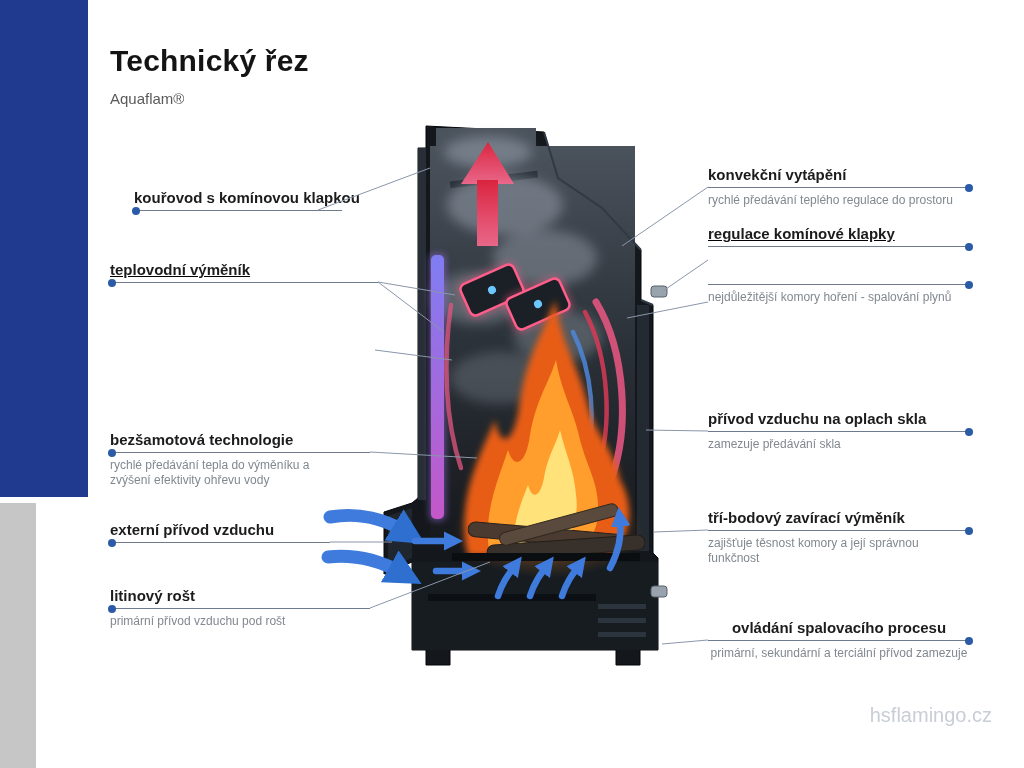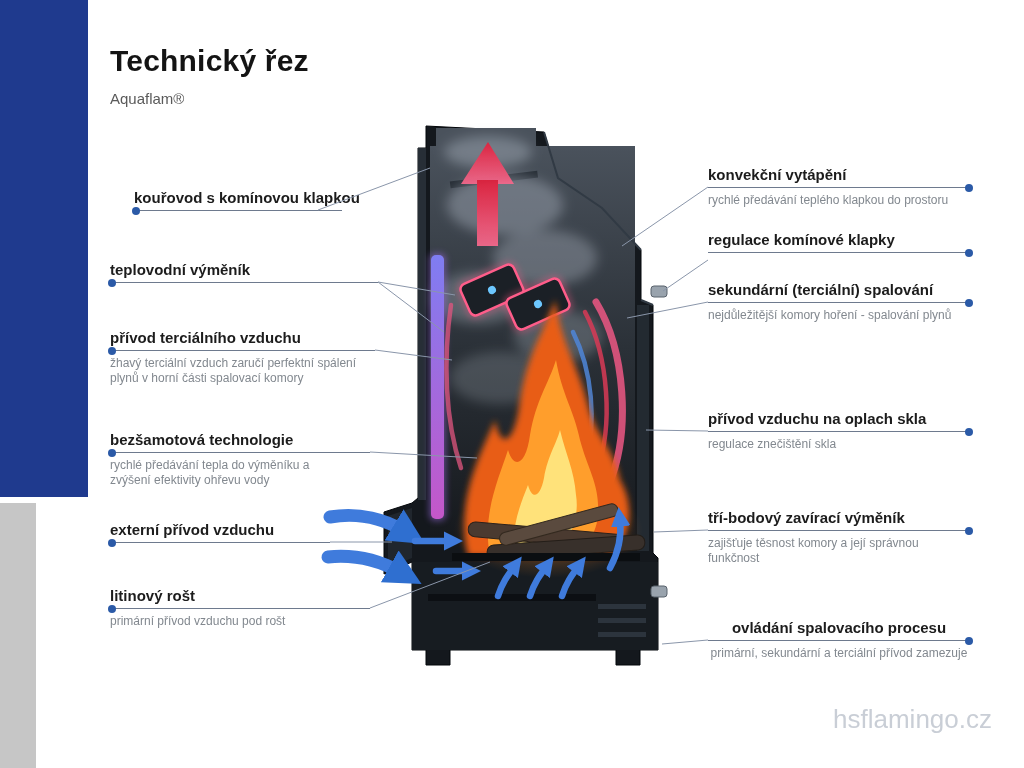--- a/index.html
+++ b/index.html
@@ -2,41 +2,41 @@
 <html style="--accent: #2b5aa7; --band_blue: #1f3a8e; --band_gray: #c6c6c6; --flame_orange: #ff9e2c; --arrow_red: #e0223f; --arrow_blue: #3f7bdc;"><head>
 <meta charset="utf-8">
 <style>
   html,body{margin:0;padding:0;background:#e9e9e9;}
   .page{position:relative;width:1024px;height:768px;background:#ffffff;overflow:hidden;
         font-family:"Liberation Sans",sans-serif;}
   .band-blue{position:absolute;left:0;top:0;width:88px;height:497px;background:var(--band_blue,#1f3a8e);}
   .band-gray{position:absolute;left:0;top:503px;width:36px;height:265px;background:var(--band_gray,#c6c6c6);}
   .page-title{position:absolute;left:110px;top:44px;font-size:30px;font-weight:bold;color:#141414;letter-spacing:.2px;}
   .page-subtitle{position:absolute;left:110px;top:90px;font-size:15px;color:#5a5a5a;}
-  .watermark{position:absolute;right:32px;top:704px;font-size:26px;color:#c9ced6;}
+  .watermark{position:absolute;right:32px;top:704px;font-size:20px;color:#c9ced6;}
   .scene,.leaders{position:absolute;left:0;top:0;width:1024px;height:768px;pointer-events:none;}
   .callout{position:absolute;}
   .c-title{font-size:15px;font-weight:bold;color:#1c1c1c;line-height:18px;white-space:nowrap;}
   .c-rule{position:relative;height:1px;background:#6e7a8e;margin-top:3px;}
   .c-desc{font-size:12px;color:#82888f;line-height:15px;margin-top:5px;}
   .c-desc:empty{display:none;}
   .dot{position:absolute;top:-3.5px;width:8px;height:8px;border-radius:50%;background:var(--accent,#2b5aa7);}
   .callout.left .dot{left:-2px;}
   .callout.right .dot{right:-3px;}
   
   .ll0{left:110px;top:189px;margin-left:24px;} .ll0 .c-rule{width:208px;}
-  .ll1{left:110px;top:261px;} .ll1 .c-rule{width:268px;}
+  .ll1{left:110px;top:261px;text-decoration:underline;} .ll1 .c-rule{width:268px;}
   .ll2{left:110px;top:329px;} .ll2 .c-rule{width:265px;} .ll2 .c-desc{width:252px;}
   .ll3{left:110px;top:431px;} .ll3 .c-rule{width:260px;} .ll3 .c-desc{width:238px;}
   .ll4{left:110px;top:521px;} .ll4 .c-rule{width:220px;}
   .ll5{left:110px;top:587px;} .ll5 .c-rule{width:260px;}
   
   .callout.right{left:708px;width:262px;}
   .callout.right .c-rule{width:262px;}
-  .rr0{top:166px;} .rr1{top:231px;} .rr2{top:281px;}
+  .rr0{top:166px;} .rr1{top:225px;text-decoration:underline;} .rr2{top:281px;}
   .rr3{top:410px;} .rr4{top:509px;} .rr5{top:619px;text-align:center;}
 </style>
 </head>
 <body>
 
 <div class="page">
 
   <div class="band-blue"></div>
   <div class="band-gray"></div>
 
@@ -179,27 +179,20 @@
       </div>
 
   </div>
   <div class="callout left ll1">
     <div class="c-title">teplovodní výměník</div>
     <div class="c-rule">
         <span class="dot"></span>
       </div>
 
   </div>
-  <div class="callout left ll2">
-    <div class="c-title">přívod terciálního vzduchu</div>
-    <div class="c-rule">
-        <span class="dot"></span>
-      </div>
-    <div class="c-desc">žhavý terciální vzduch zaručí perfektní spálení plynů v horní části spalovací komory</div>
-  </div>
   <div class="callout left ll4">
     <div class="c-title">externí přívod vzduchu</div>
     <div class="c-rule">
         <span class="dot"></span>
       </div>
 
   </div>
   <div class="callout left ll3">
     <div class="c-title">bezšamotová technologie</div>
     <div class="c-rule">
@@ -213,42 +206,41 @@
         <span class="dot"></span>
       </div>
     <div class="c-desc">primární přívod vzduchu pod rošt</div>
   </div>
 
   <div class="callout right rr0">
     <div class="c-title">konvekční vytápění</div>
     <div class="c-rule">
         <span class="dot"></span>
       </div>
-    <div class="c-desc">rychlé předávání teplého klapkou do prostoru</div>
+    <div class="c-desc">rychlé předávání teplého regulace do prostoru</div>
   </div>
   <div class="callout right rr1">
     <div class="c-title">regulace komínové klapky</div>
     <div class="c-rule">
         <span class="dot"></span>
       </div>
 
   </div>
   <div class="callout right rr2">
-    <div class="c-title">sekundární (terciální) spalování</div>
     <div class="c-rule">
         <span class="dot"></span>
       </div>
     <div class="c-desc">nejdůležitější komory hoření - spalování plynů</div>
   </div>
   <div class="callout right rr3">
     <div class="c-title">přívod vzduchu na oplach skla</div>
     <div class="c-rule">
         <span class="dot"></span>
       </div>
-    <div class="c-desc">regulace znečištění skla</div>
+    <div class="c-desc">zamezuje předávání skla</div>
   </div>
   <div class="callout right rr4">
     <div class="c-title">tří-bodový zavírací výměník</div>
     <div class="c-rule">
         <span class="dot"></span>
       </div>
     <div class="c-desc">zajišťuje těsnost komory a její správnou funkčnost</div>
   </div>
   <div class="callout right rr5">
     <div class="c-title">ovládání spalovacího procesu</div>

